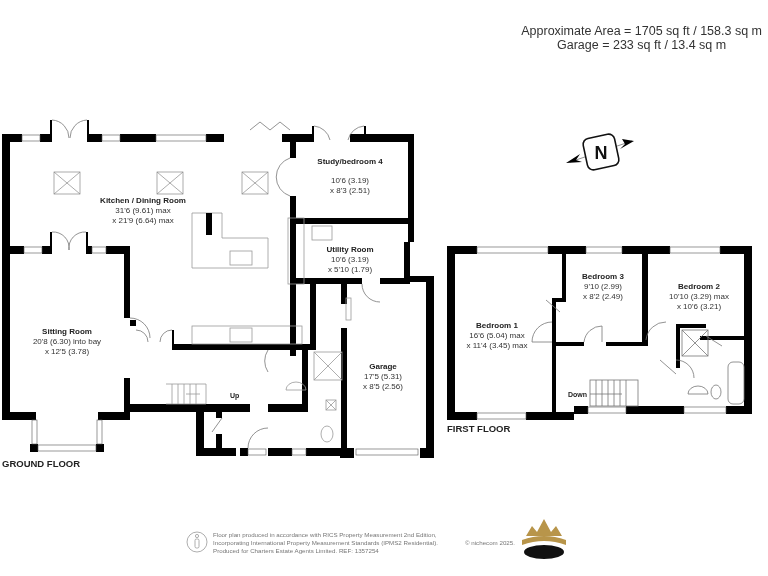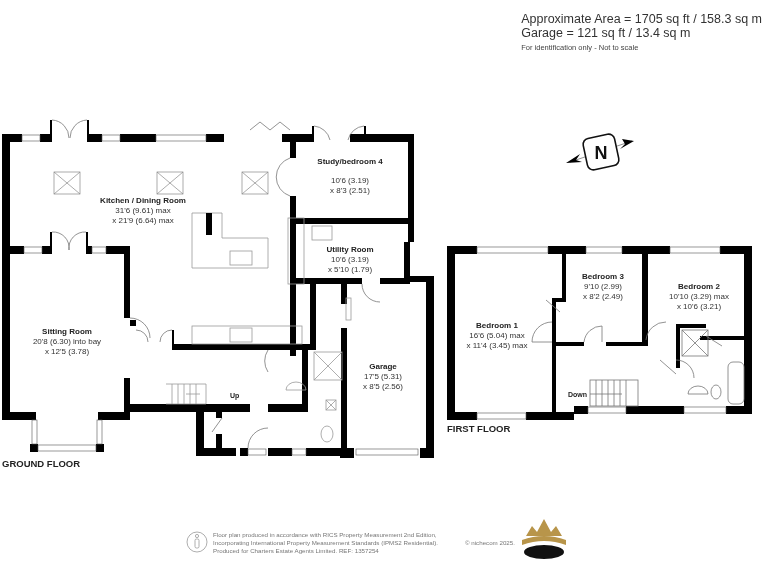--- a/index.html
+++ b/index.html
@@ -1,34 +1,33 @@
 <!DOCTYPE html>
 <html><head>
 <meta charset="utf-8">
 <style>
   html, body { margin:0; padding:0; background:#ffffff; }
   body { width:768px; height:576px; position:relative; overflow:hidden; font-family:"Liberation Sans", sans-serif; color:#222; }
-  .area-block { position:absolute; right:6px; top:12px; text-align:left; font-size:12.5px; line-height:14px; color:#333; }
+  .area-block { position:absolute; right:6px; top:24px; text-align:center; font-size:12.5px; line-height:14px; color:#333; }
   .area-block .note { font-size:7.5px; color:#444; margin-top:3px; line-height:10px; }
   svg.plan { position:absolute; left:0; top:0; }
   .room-label { font-family:"Liberation Sans", sans-serif; font-weight:bold; font-size:8px; fill:#222; text-anchor:middle; }
   .room-dim { font-family:"Liberation Sans", sans-serif; font-size:8px; fill:#333; text-anchor:middle; }
   .floor-label { font-family:"Liberation Sans", sans-serif; font-weight:bold; font-size:9.5px; fill:#222; }
   .small-label { font-family:"Liberation Sans", sans-serif; font-weight:bold; font-size:7px; fill:#222; }
   .footer { position:absolute; left:183px; top:530px; width:420px; height:28px; }
   .footer .text { position:absolute; left:30px; top:1px; font-size:6.2px; line-height:8px; color:#777; white-space:nowrap; }
   .footer .copy { position:absolute; left:282px; top:9px; font-size:6.2px; color:#777; white-space:nowrap; }
 </style>
 </head>
 <body>
 
 <div class="area-block">
   <div>Approximate Area = 1705 sq ft / 158.3 sq m</div>
-  <div>Garage = 121 sq ft / 13.4 sq m</div>
-  <div class="note">For identification only - Not to scale</div>
+  <div>Garage = 233 sq ft / 13.4 sq m</div>
 </div>
 
 <svg class="plan" width="768" height="576" viewBox="0 0 768 576">
 
   <g>
 
     <g fill="#000">
 
       <rect x="2" y="134" width="20" height="8"></rect>
       <rect x="40" y="134" width="10" height="8"></rect>

